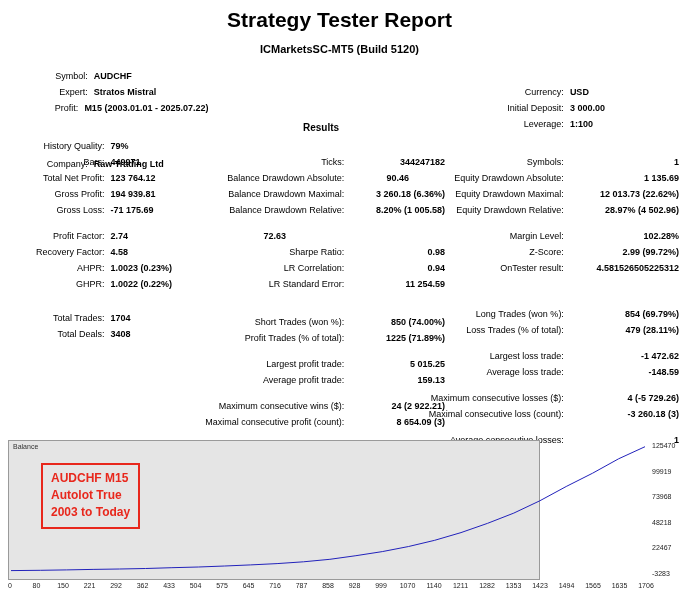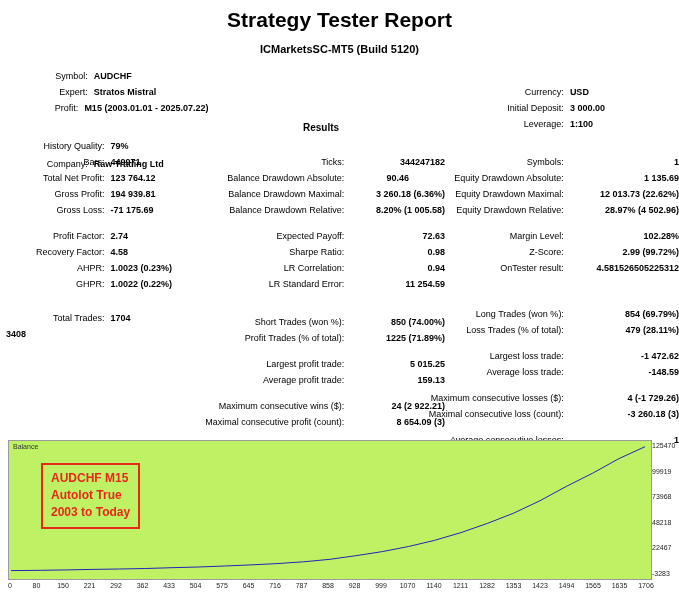--- a/index.html
+++ b/index.html
@@ -75,24 +75,24 @@
   .chart-wrap {
     position: absolute;
     left: 8px;
     top: 432px;
     width: 662px;
     height: 160px;
   }
   .chart-box {
     position: absolute;
     left: 0; top: 0;
-    width: 644px;
+    width: 532px;
     height: 140px;
     border: 1px solid #9a9a9a;
-    background: #bef264;
+    background: #e5e5e5;
     box-sizing: border-box;
   }
   .chart-legend {
     position: absolute;
     left: 4px;
     top: 2px;
     font-size: 7px;
     color: #333;
   }
   .yaxis {
@@ -220,20 +220,21 @@
     <div class="row">
       <span class="lbl">GHPR:</span>
       <span class="val">1.0022 (0.22%)</span>
     </div>
     <div style="height:18px;"></div>
     <div class="row">
       <span class="lbl">Total Trades:</span>
       <span class="val">1704</span>
     </div>
     <div class="row">
+      <span class="lbl">Total Deals:</span>
       <span class="val">3408</span>
     </div>
   </div>
 
   <div class="col colM" style="top:146px;">
     <div class="row">
       <span class="lbl">Ticks:</span>
       <span class="val" style="text-align:right;">344247182</span>
     </div>
     <div class="row">
@@ -243,21 +244,20 @@
     <div class="row">
       <span class="lbl">Balance Drawdown Maximal:</span>
       <span class="val" style="text-align:right;">3 260.18 (6.36%)</span>
     </div>
     <div class="row">
       <span class="lbl">Balance Drawdown Relative:</span>
       <span class="val" style="text-align:right;">8.20% (1 005.58)</span>
     </div>
     <div style="height:10px;"></div>
     <div class="row">
-      <span class="lbl">Expected Payoff:</span>
       <span class="val" style="text-align:right;">72.63</span>
     </div>
     <div class="row">
       <span class="lbl">Sharpe Ratio:</span>
       <span class="val" style="text-align:right;">0.98</span>
     </div>
     <div class="row">
       <span class="lbl">LR Correlation:</span>
       <span class="val" style="text-align:right;">0.94</span>
     </div>
@@ -347,21 +347,21 @@
       <span class="lbl">Largest loss trade:</span>
       <span class="val" style="text-align:right;">-1 472.62</span>
     </div>
     <div class="row">
       <span class="lbl">Average loss trade:</span>
       <span class="val" style="text-align:right;">-148.59</span>
     </div>
     <div style="height:10px;"></div>
     <div class="row">
       <span class="lbl">Maximum consecutive losses ($):</span>
-      <span class="val" style="text-align:right;">4 (-1 729.26)</span>
+      <span class="val" style="text-align:right;">4 (-5 729.26)</span>
     </div>
     <div class="row">
       <span class="lbl">Maximal consecutive loss (count):</span>
       <span class="val" style="text-align:right;">-3 260.18 (3)</span>
     </div>
     <div style="height:10px;"></div>
     <div class="row">
       <span class="lbl">Average consecutive losses:</span>
       <span class="val" style="text-align:right;">1</span>
     </div>

